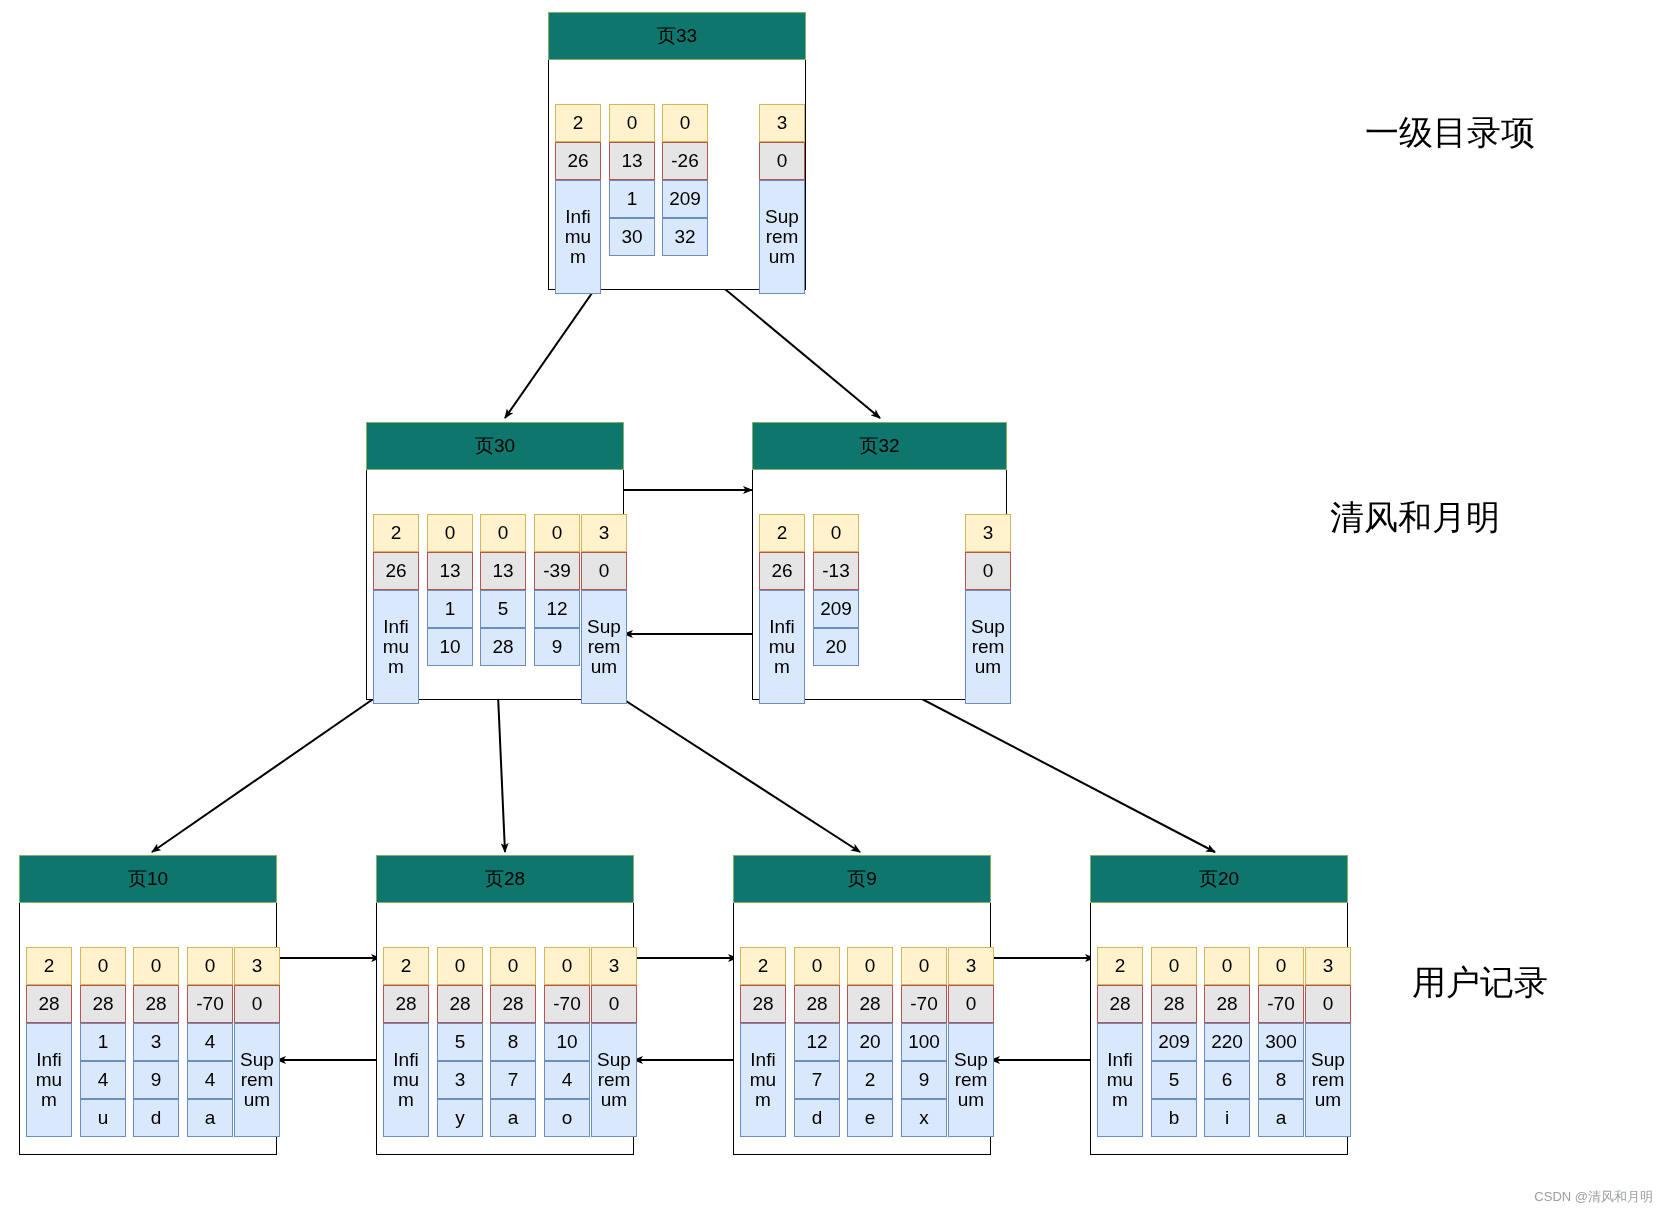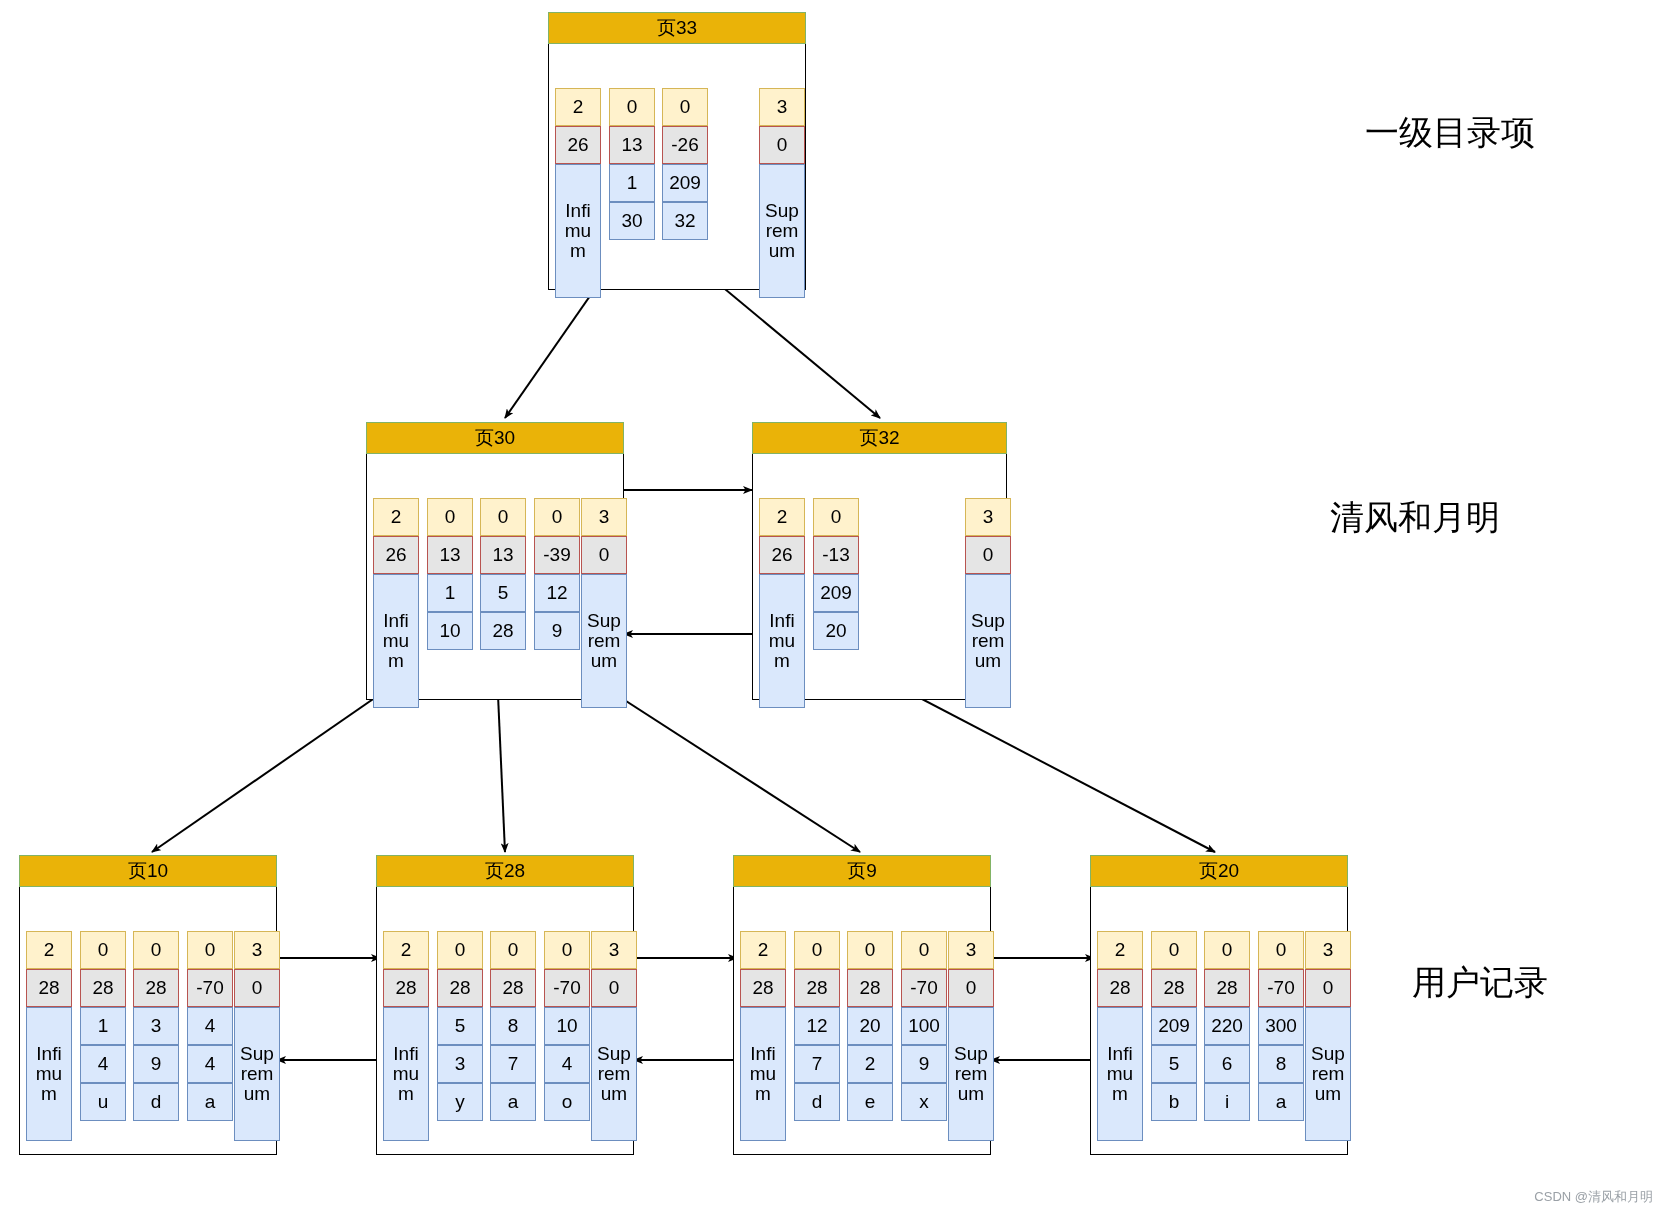--- a/index.html
+++ b/index.html
@@ -14,47 +14,47 @@
   #canvas { position:absolute; inset:0; }
   svg.arrows { position:absolute; left:0; top:0; width:1667px; height:1214px; pointer-events:none; }
 
   .page {
     position:absolute;
     border:1px solid #000;
     background:#ffffff;
     z-index:2;
   }
   .page-head {
-    background:#eab308;
+    background:#0f766e;
     border-bottom:1px solid #82b366;
     border-top:1px solid #82b366;
     border-left:1px solid #82b366;
     border-right:1px solid #82b366;
     margin:-1px -1px 0 -1px;
-    height:32px;
+    height:48px;
     display:flex; align-items:center; justify-content:center;
     font-size:19px; color:#000;
   }
   .page-body {
     position:relative;
     height:calc(100% - 44px);
   }
   .rec {
     position:absolute;
     width:46px;
     display:flex;
     flex-direction:column;
   }
   .seg { border:1px solid; display:flex; align-items:center; justify-content:center;
          font-size:19px; line-height:1.05; color:#000; text-align:center; }
   .seg.yellow { background:#ffe6cc; border-color:#d6b656; height:38px; }
   .seg.yellow.pale { background:#fff2cc; }
   .seg.red { background:#e5e5e5; border-color:#b85450; height:38px; }
   .seg.blue { background:#dae8fc; border-color:#6c8ebf; height:38px; }
-  .seg.blue.tall { height:134px; flex-direction:column; }
+  .seg.blue.tall { height:114px; flex-direction:column; }
   .seg.blue.tall span { display:block; }
 
   .side-label {
     position:absolute;
     font-size:34px;
     color:#000;
     white-space:nowrap;
   }
   .watermark {
     position:absolute;

